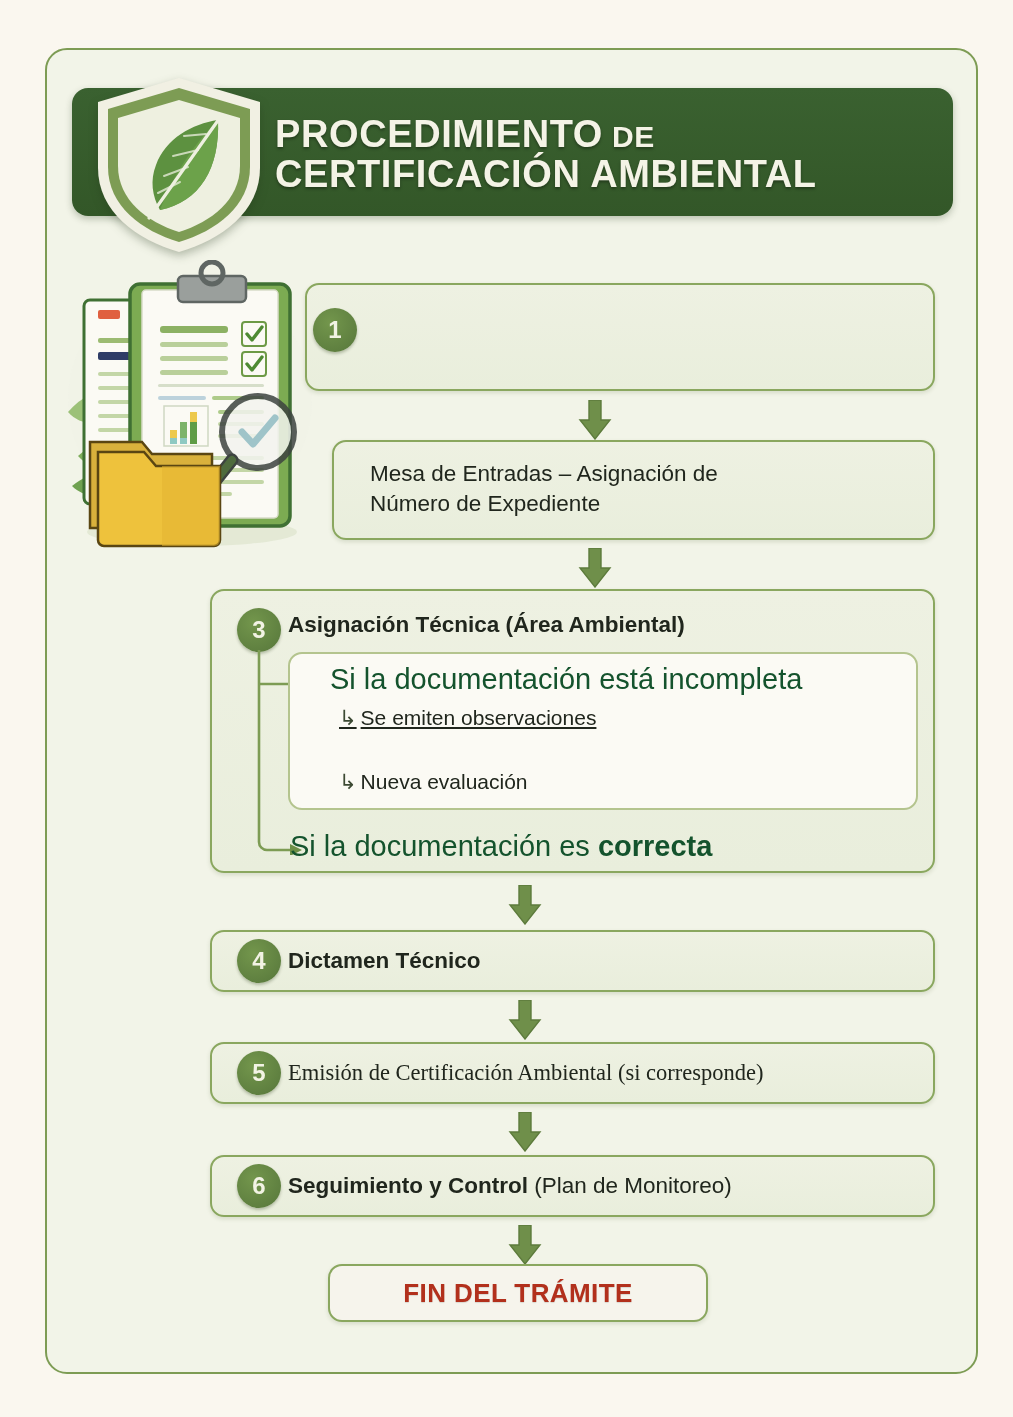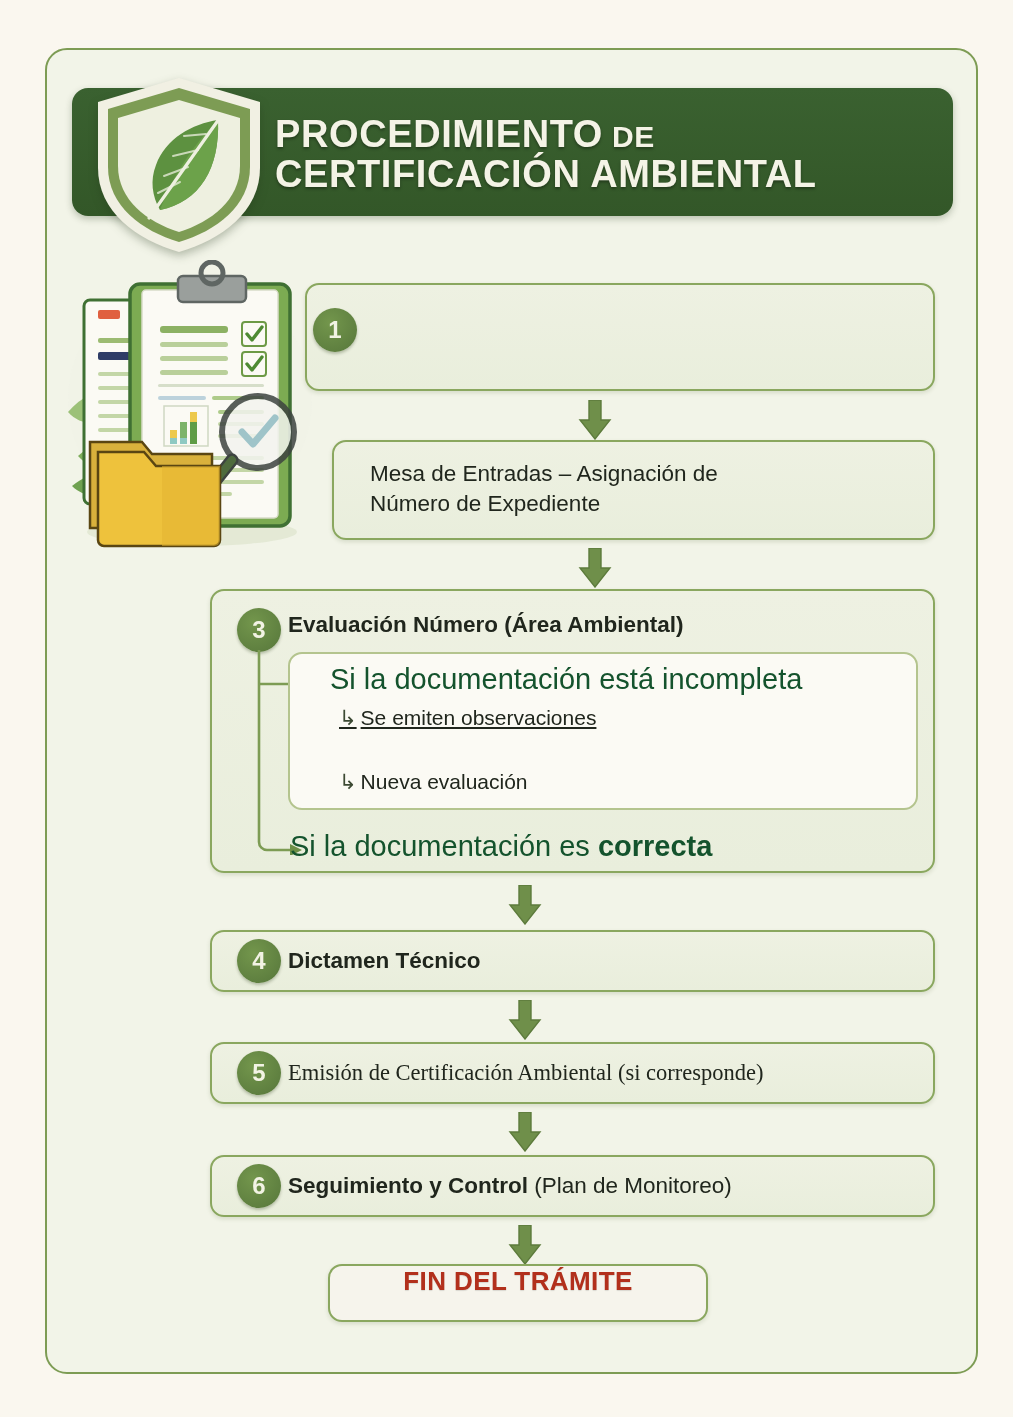--- a/index.html
+++ b/index.html
@@ -97,21 +97,21 @@
     white-space:nowrap;
   }
   .subitem .hook{color:#3c4a33;margin-right:4px;font-size:21px;}
 
   
   #end-box{
     position:absolute;box-sizing:border-box;
     background:#f6f4ec;
     border:2.5px solid #8aa75f;
     border-radius:14px;
-    display:flex;justify-content:center;
+    display:flex;align-items:center;justify-content:center;
     box-shadow:0 2px 4px rgba(90,110,60,.18);
   }
   #end-label{
     color:#b2301c;font-weight:bold;font-size:26px;letter-spacing:.4px;
     text-shadow:0 1px 1px rgba(0,0,0,.12);
   }
   .nowrap{white-space:nowrap;}
   .semi{font-weight:normal;}
 </style>
 </head>
@@ -227,21 +227,21 @@
   </div>
 
   <div class="arrow" style="left:575px;top:548px;">
     <svg width="40" height="40" viewBox="0 0 40 40">
       <path d="M14 0 h12 v20 h9 l-15 19 l-15 -19 h9 z" fill="#6f8f4a" stroke="#5d7b3c" stroke-width="1.4"></path>
     </svg>
   </div>
 
   <div class="stepbox" style="left:210px;top:589px;width:725px;height:284px;"></div>
   <div class="badge" style="left:237px;top:608px;width:44px;height:44px;font-size:24px;">3</div>
-  <div class="steptext nowrap" style="left:288px;top:610px;font-weight:bold;">Evaluación Número (Área Ambiental)</div>
+  <div class="steptext nowrap" style="left:288px;top:610px;font-weight:bold;">Asignación Técnica (Área Ambiental)</div>
 
   <div class="arrow" style="left:246px;top:650px;">
     <svg width="80" height="205" viewBox="0 0 80 205">
       <path d="M13 0 V192 a8 8 0 0 0 8 8 H46" stroke="#7d9c54" stroke-width="2.6" fill="none"></path>
       <path d="M13 34 H68" stroke="#7d9c54" stroke-width="2.6" fill="none"></path>
       <circle cx="70" cy="34" r="5" fill="#6d8f46"></circle>
       <path d="M44 194 l12 6 l-12 6 z" fill="#6d8f46"></path>
     </svg>
   </div>
 

